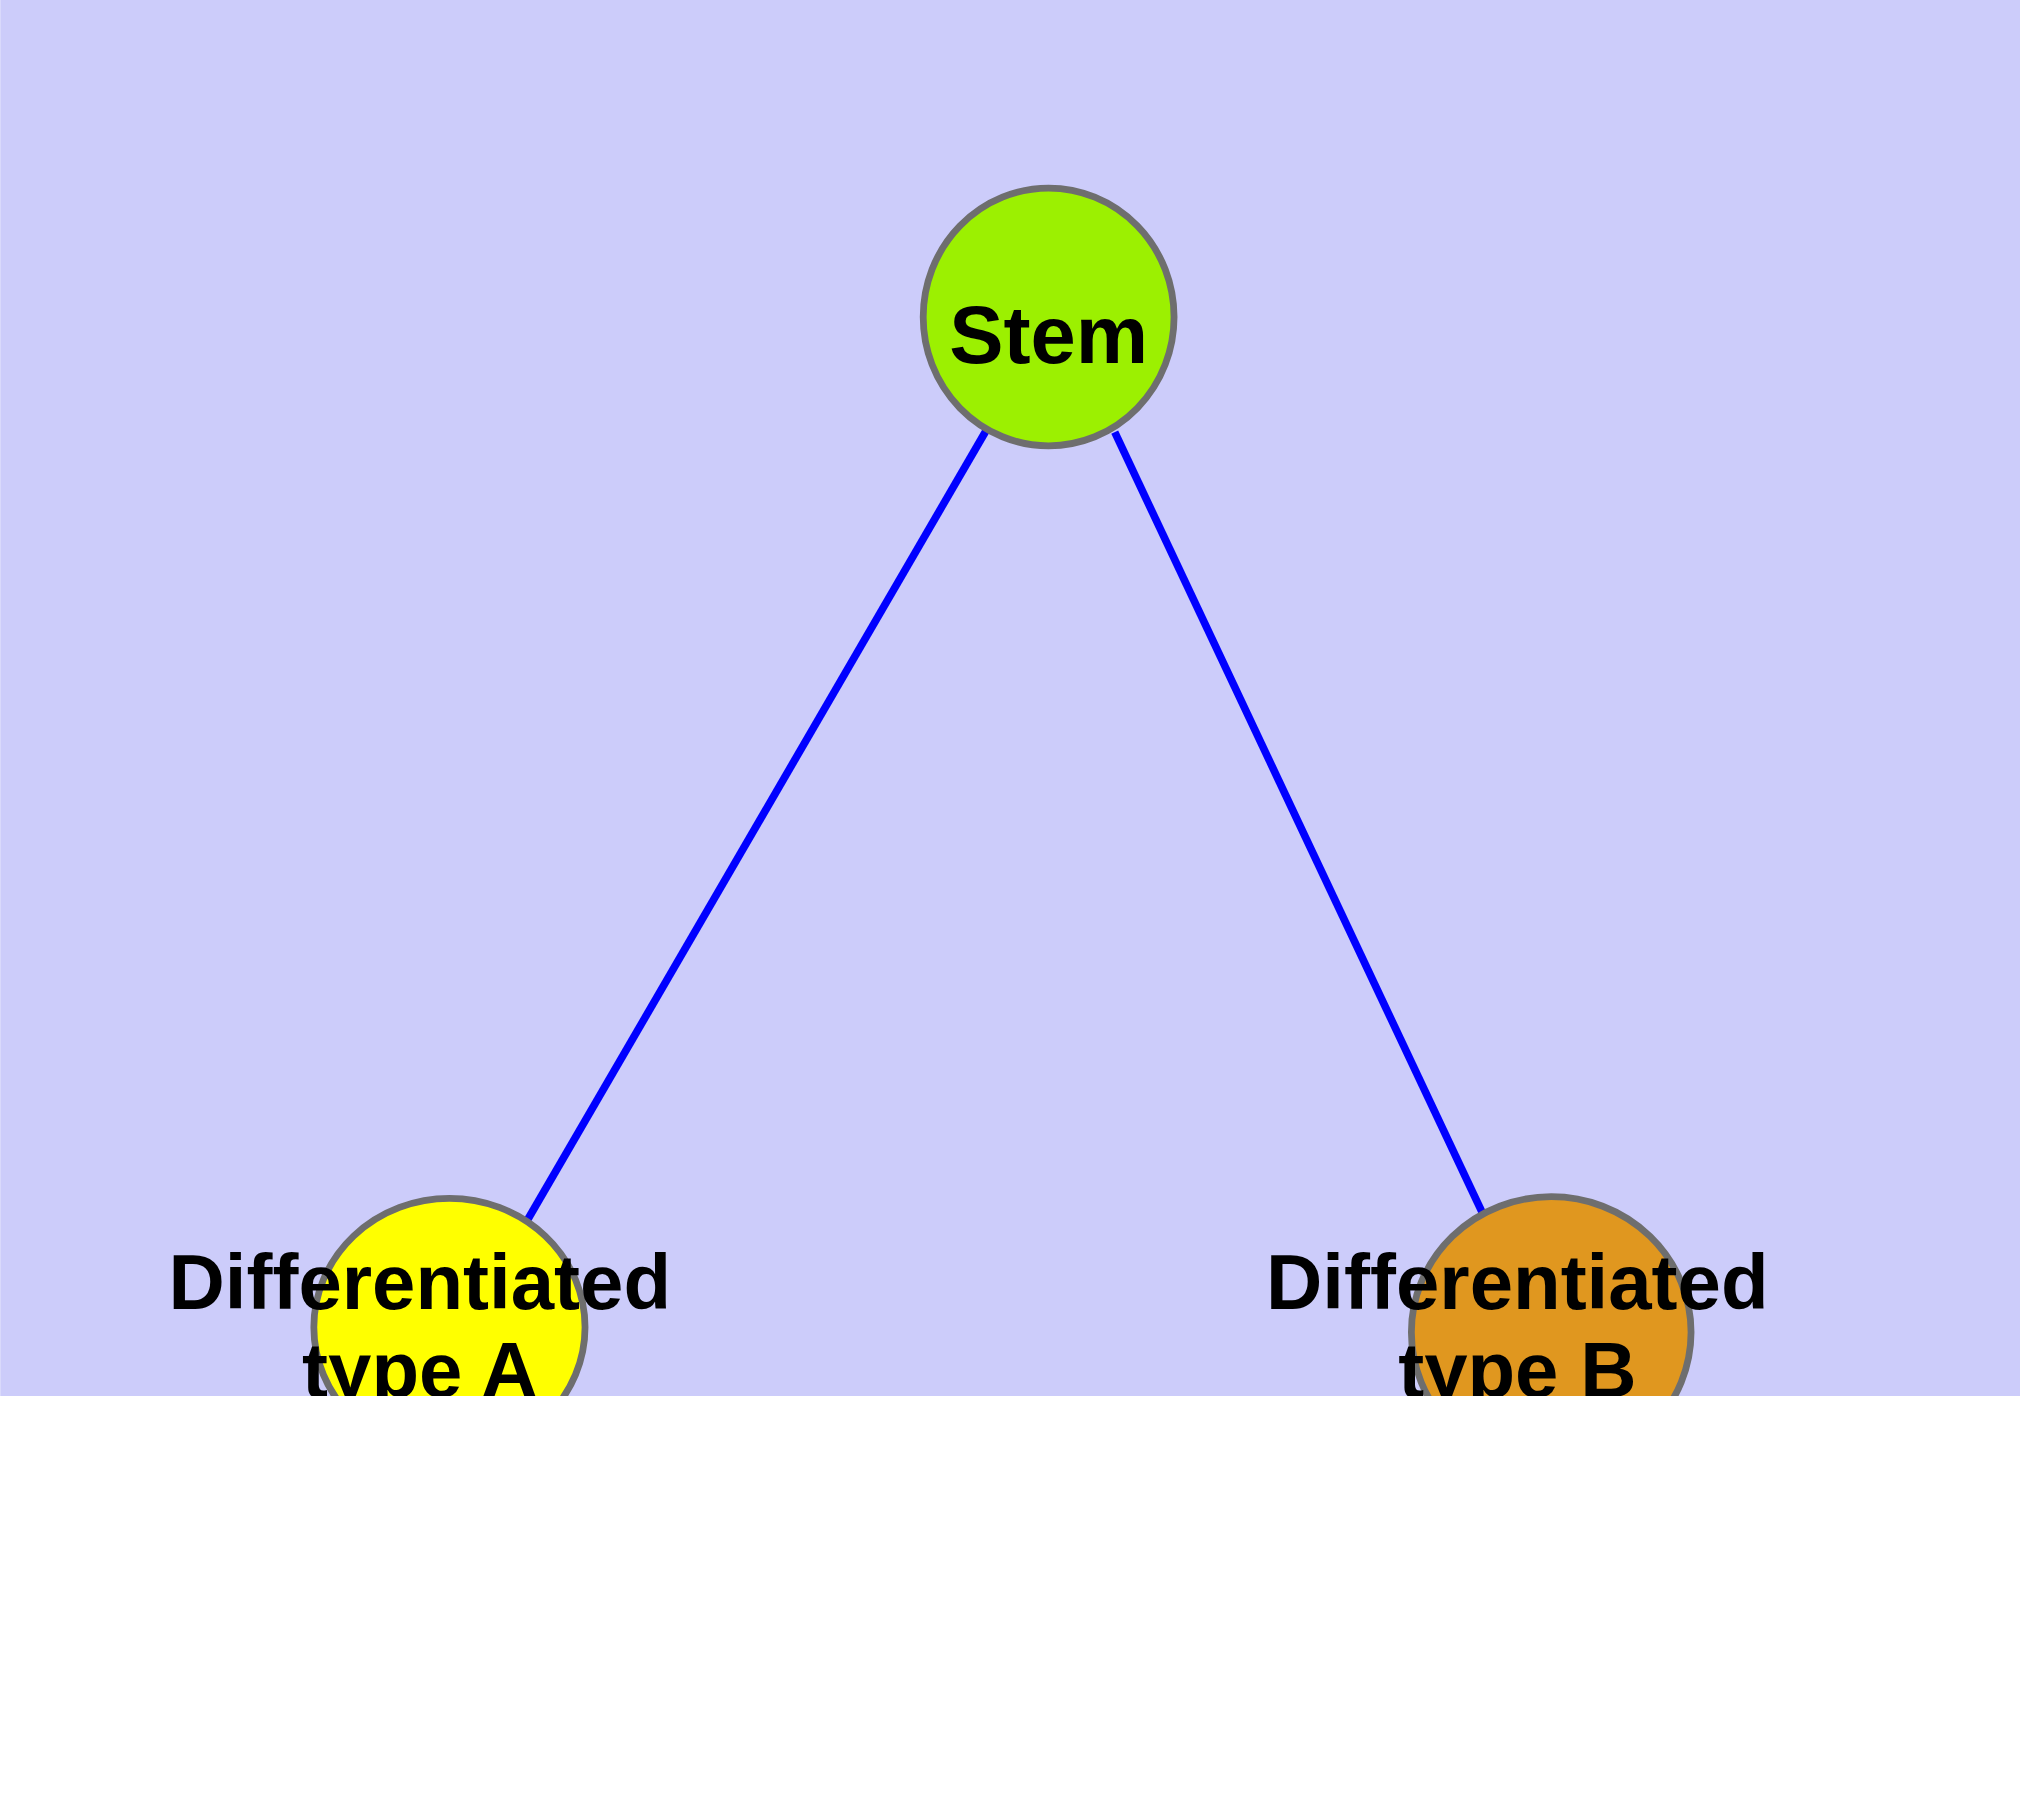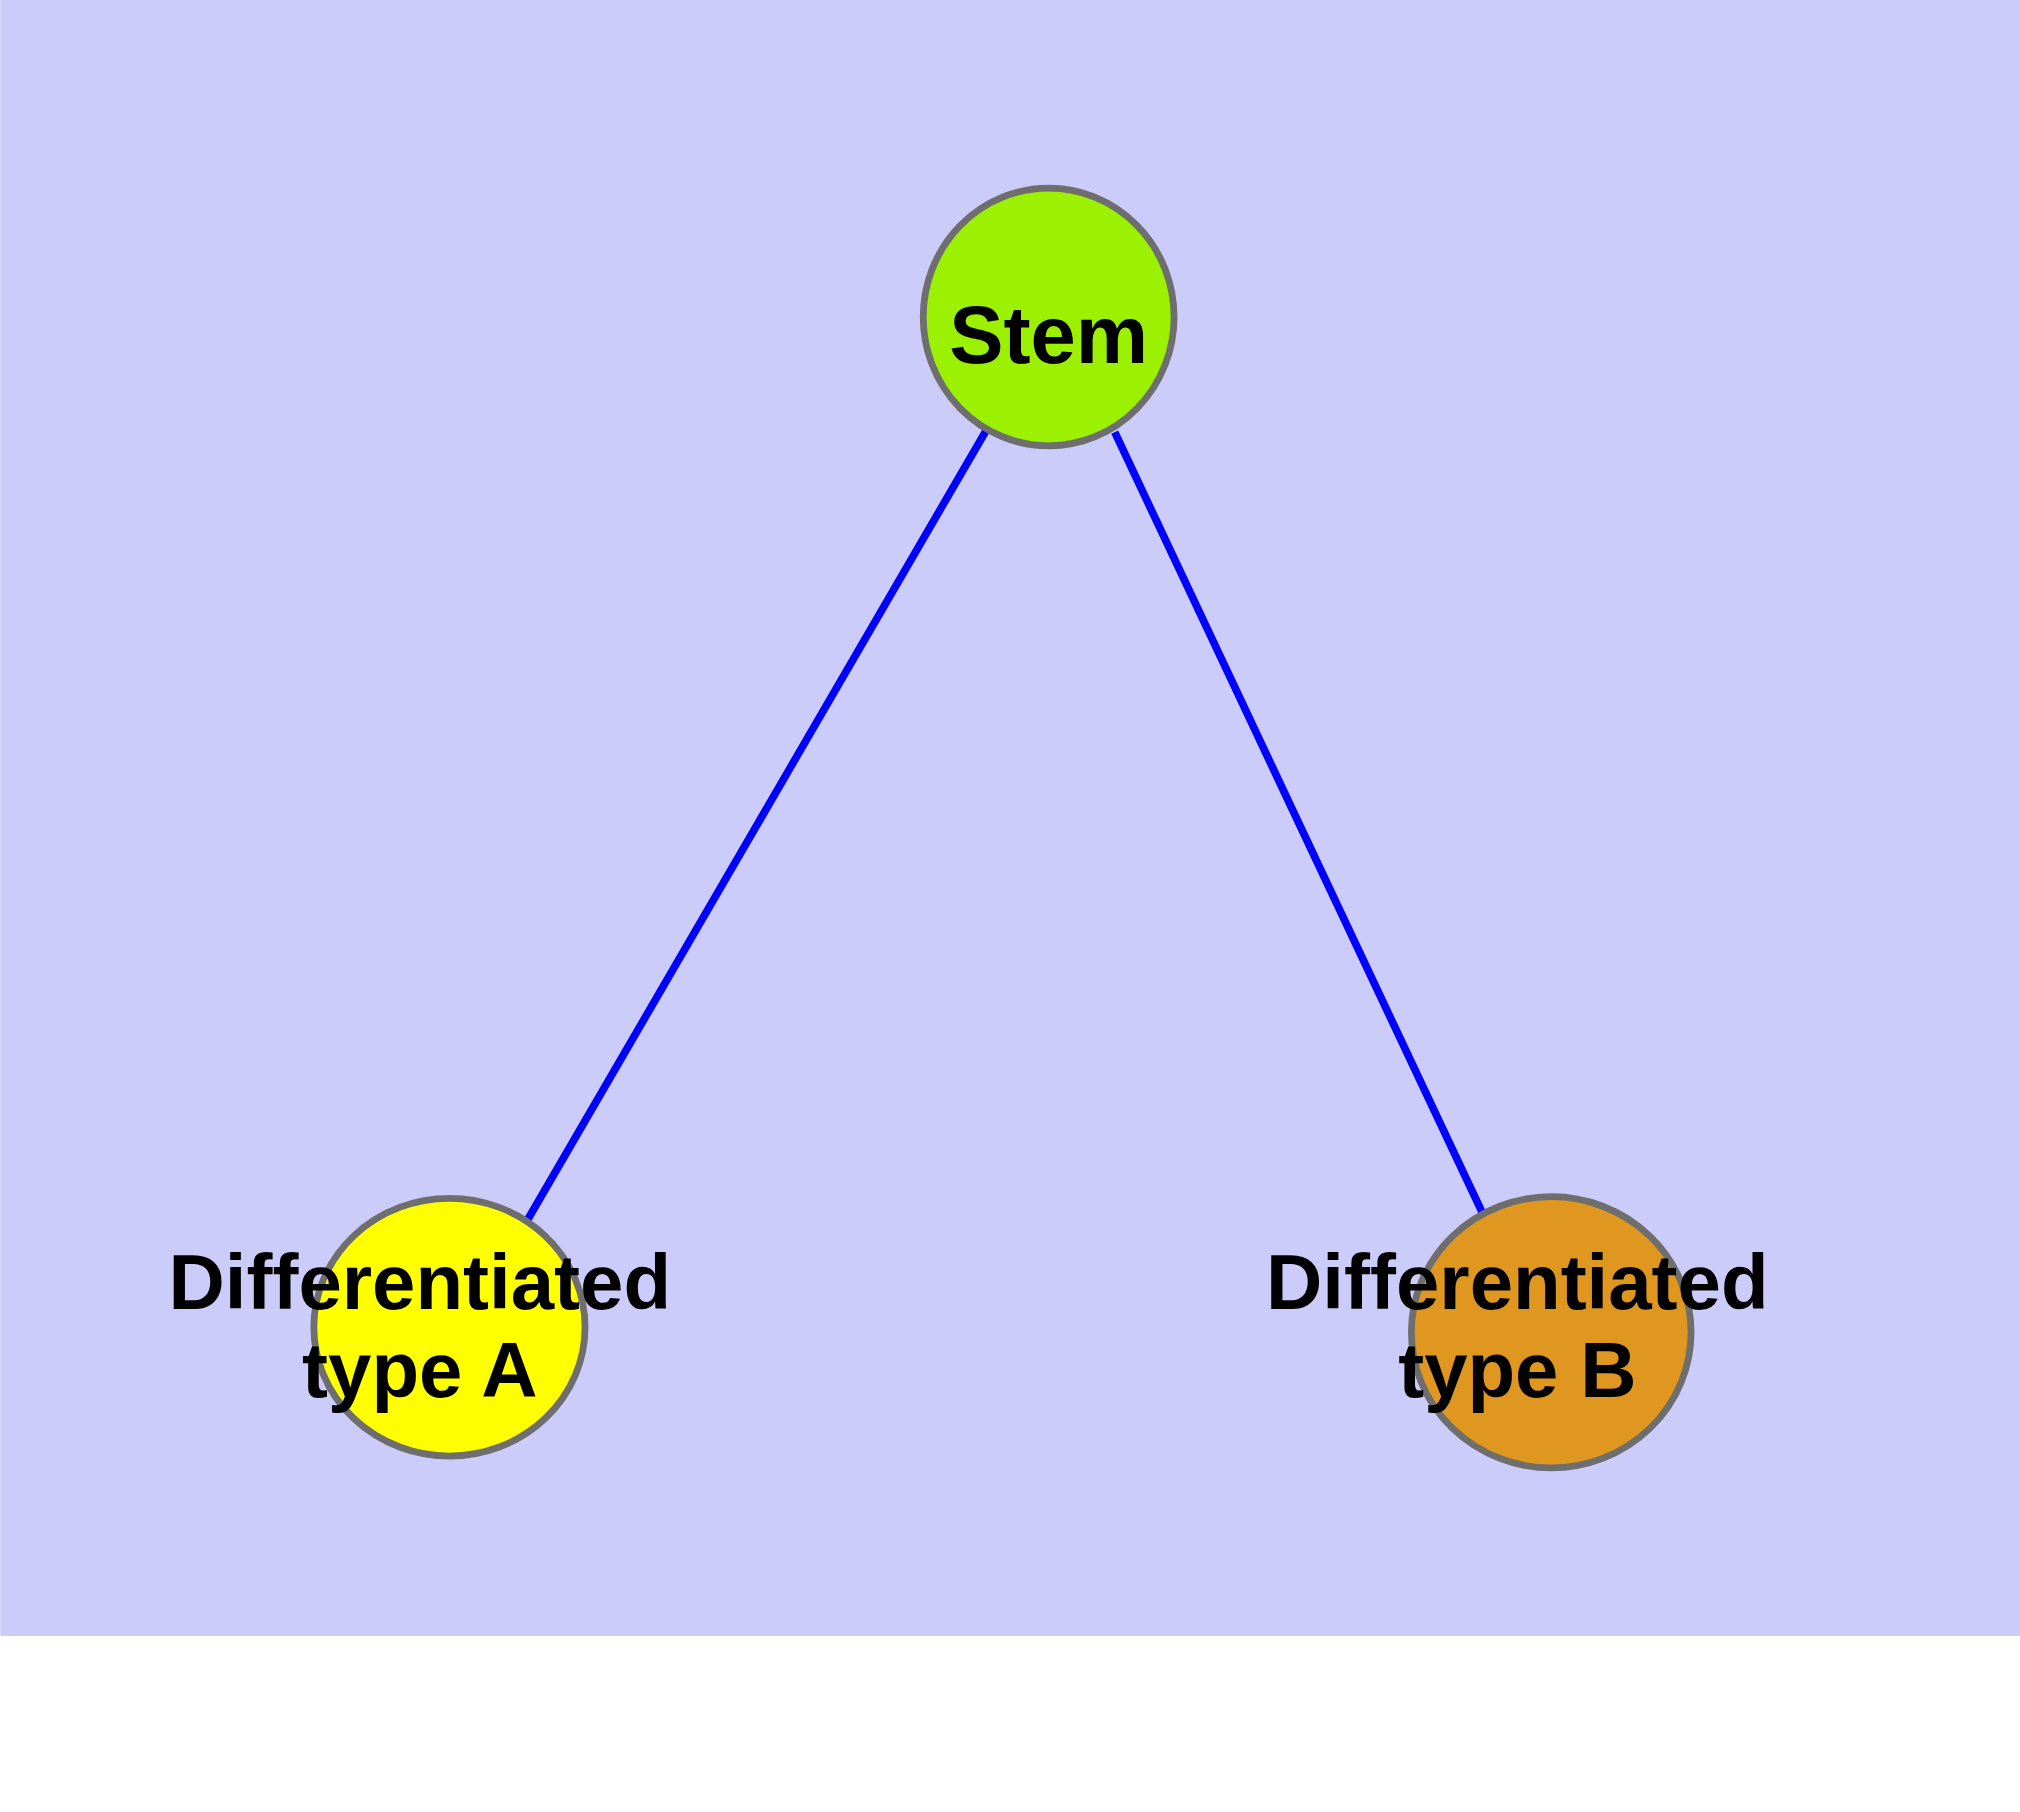--- a/index.html
+++ b/index.html
@@ -26,21 +26,21 @@
     font-weight: bold;
     fill: #000000;
     paint-order: normal;
   }
   .node-label-main { font-size: 92px; }
   .stem-label      { font-size: 96px; }
 </style>
 </head>
 <body>
 
-<div id="stage" style="width: 2021px; height: 1636px;">
+<div id="stage" style="width: 2021px; height: 1396px;">
   <svg id="canvas" viewBox="0 0 2384 2138" xmlns="http://www.w3.org/2000/svg">
 
     <rect id="bg-rect" x="0" y="0" width="2384" height="2138" fill="#ccccfa"></rect>
 
     <g>
       <line id="edge-0" x1="1165" y1="505" x2="620" y2="1443" stroke="#0000ff" stroke-width="9" stroke-linecap="butt"></line>
       <line id="edge-1" x1="1315" y1="510" x2="1752" y2="1438" stroke="#0000ff" stroke-width="9" stroke-linecap="butt"></line>
     </g>
 
     <g>

